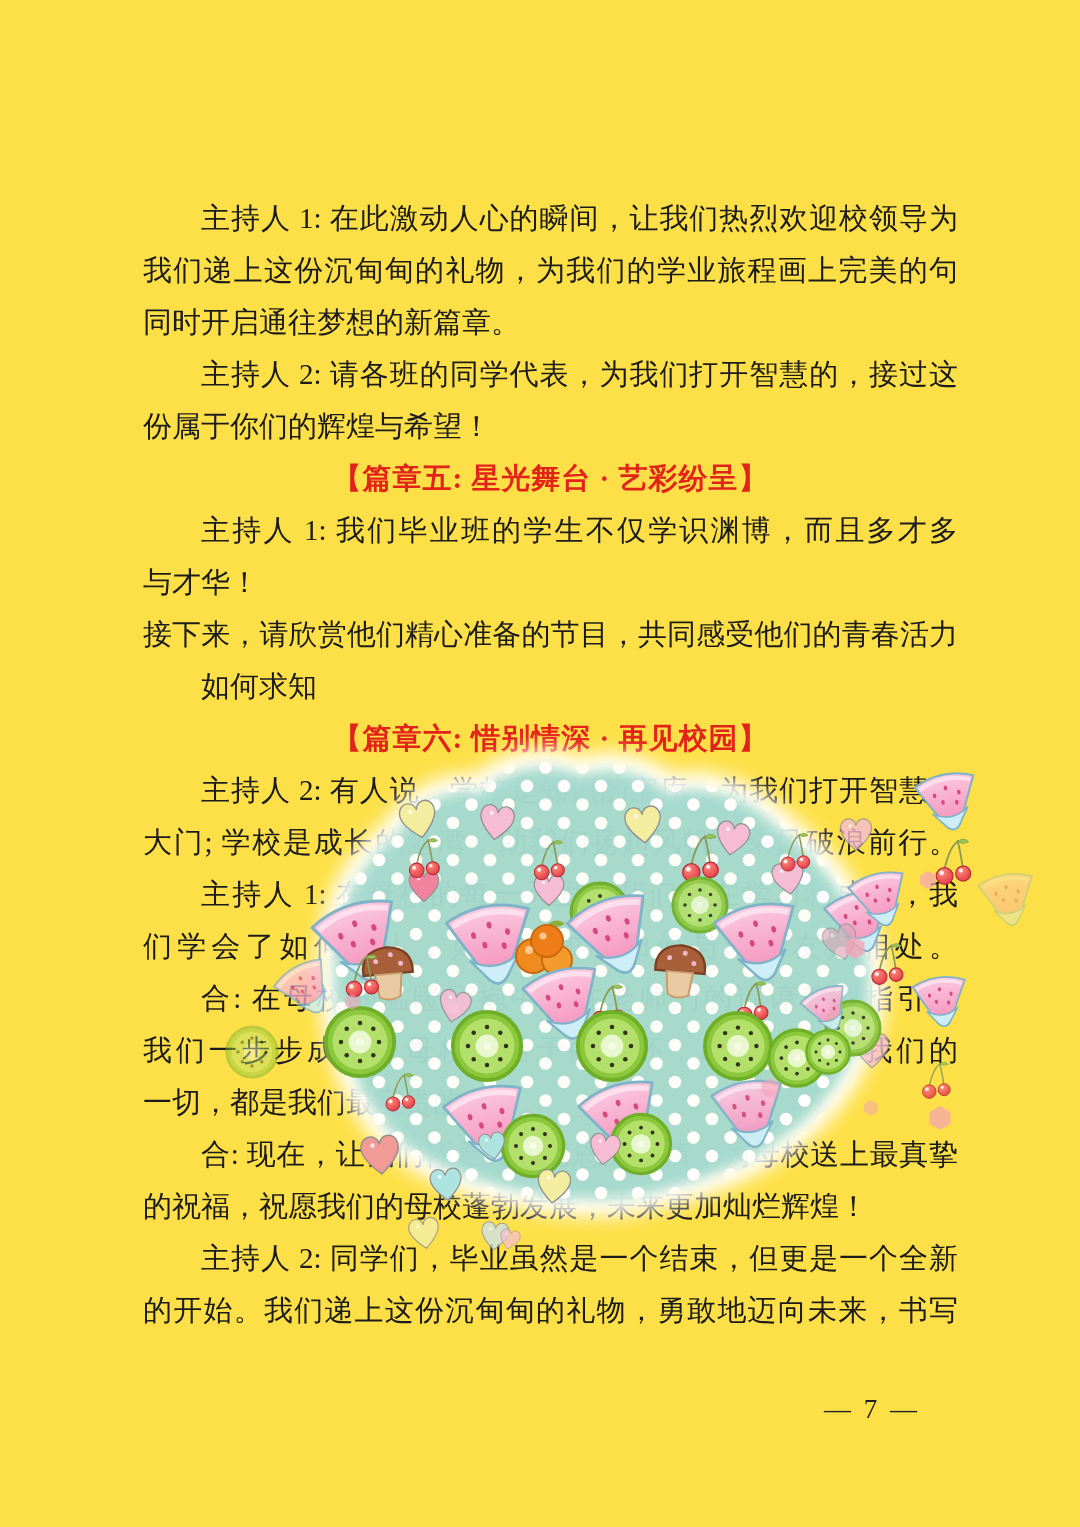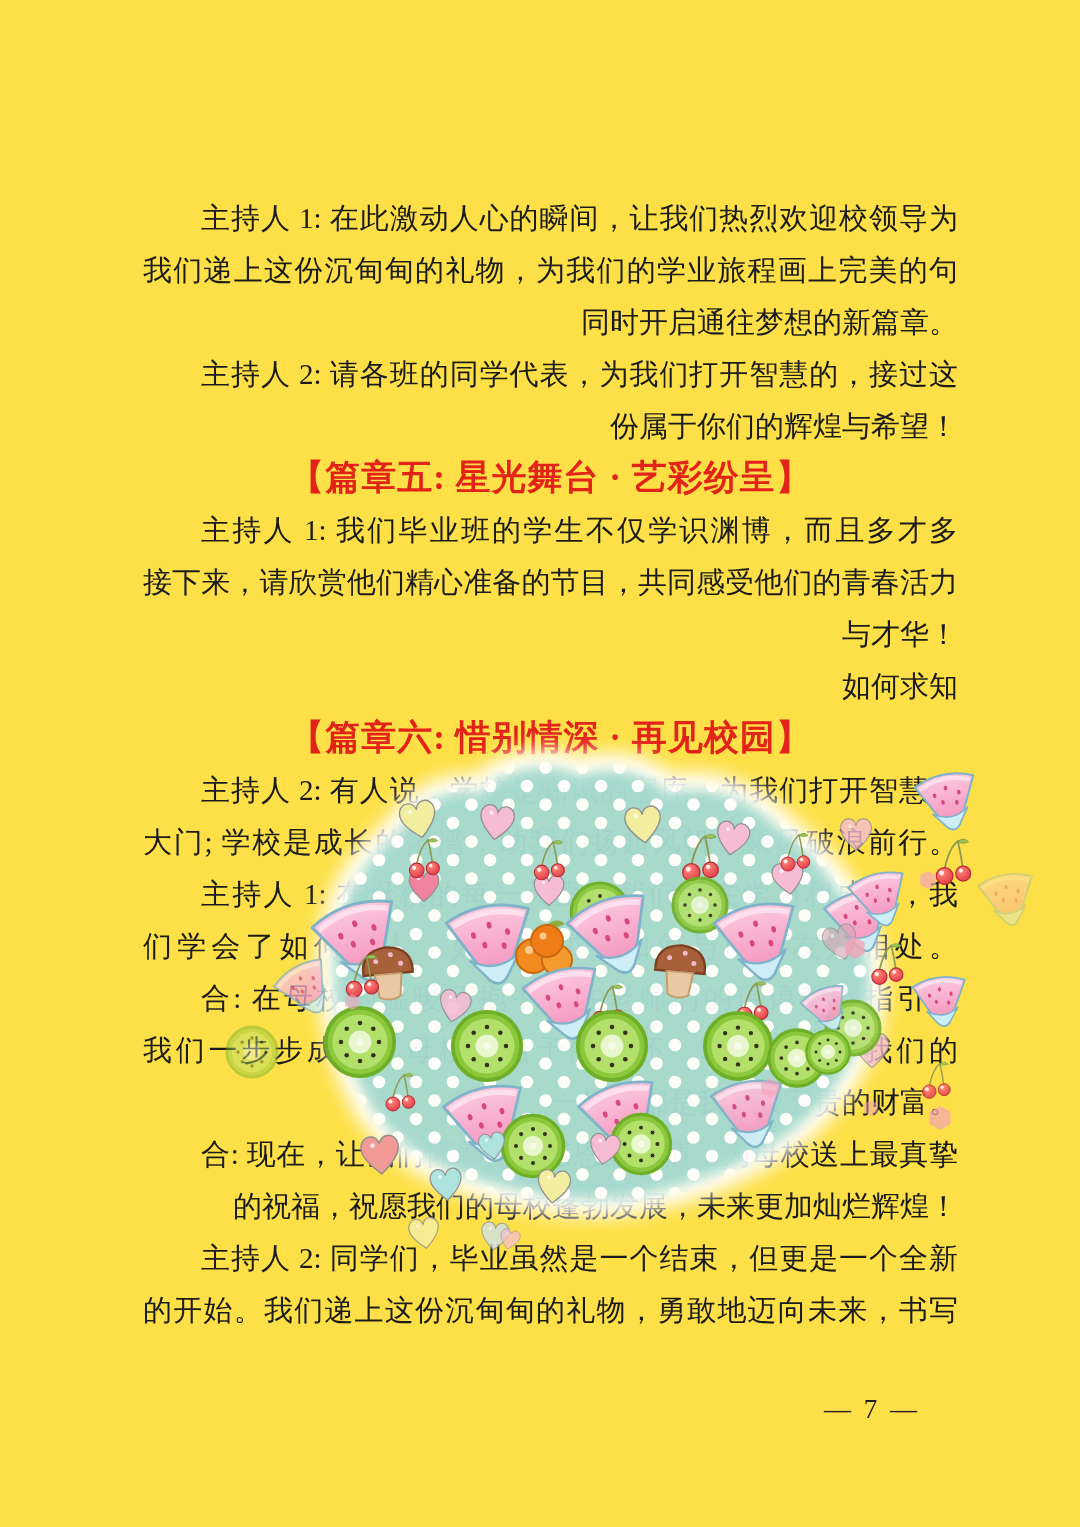--- a/index.html
+++ b/index.html
@@ -6,49 +6,48 @@
   html,body{margin:0;padding:0;background:#e8e8e8;}
   .page{
     position:relative;width:1080px;height:1527px;background:#fde047;
     margin:0 auto;overflow:hidden;
     font-family:"Liberation Serif","DejaVu Serif",serif;
   }
   .doc{position:absolute;left:143px;top:192px;width:815px;color:var(--ink);}
   .line{
     height:52px;line-height:52px;font-size:29px;overflow:hidden;
     white-space:nowrap;
-    text-align:right;
   }
   .just{white-space:normal;text-align:justify;text-align-last:justify;}
   .ind{padding-left:58px;}
   .heading{
     font-weight:bold;color:var(--red);text-align:center;text-align-last:center;
-    font-size:35px;letter-spacing:1px;white-space:nowrap;
+    font-size:29px;letter-spacing:1px;white-space:nowrap;
   }
   .pagenum{
     position:absolute;left:812px;top:1394px;width:120px;text-align:center;
     font-size:27px;color:#202020;letter-spacing:3px;
   }
   .overlay{position:absolute;left:0;top:0;pointer-events:none;}
 </style>
 </head>
 <body>
 
 <div class="page">
 
   <div class="doc">
     <div class="line ind just">主持人 1: 在此激动人心的瞬间，让我们热烈欢迎校领导为</div>
     <div class="line just">我们递上这份沉甸甸的礼物，为我们的学业旅程画上完美的句号，</div>
     <div class="line">同时开启通往梦想的新篇章。</div>
     <div class="line ind just">主持人 2: 请各班的同学代表，为我们打开智慧的，接过这</div>
     <div class="line">份属于你们的辉煌与希望！</div>
     <div class="line heading">【篇章五: 星光舞台 · 艺彩纷呈】</div>
     <div class="line ind just">主持人 1: 我们毕业班的学生不仅学识渊博，而且多才多艺。</div>
+    <div class="line">与才华！</div>
     <div class="line just">接下来，请欣赏他们精心准备的节目，共同感受他们的青春活力</div>
-    <div class="line">与才华！</div>
     <div class="line ind">如何求知</div>
     <div class="line heading">【篇章六: 惜别情深 · 再见校园】</div>
     <div class="line ind just">主持人 2: 有人说，学校是知识的宝库，为我们打开智慧的</div>
     <div class="line just">大门; 学校是成长的港湾，助我们扬起风帆，乘风破浪前行。</div>
     <div class="line ind just">主持人 1: 在母校的每一天里，我们都在学习和成长，我</div>
     <div class="line just">们学会了如何做人，如何求知，如何与同伴友好相处。</div>
     <div class="line ind just">合: 在母校的温暖怀抱中，在老师们的谆谆教训指引下</div>
     <div class="line just">我们一步步成长。母校所给予的关怀，老师所教导我们的</div>
     <div class="line">一切，都是我们最宝贵的财富。</div>
     <div class="line ind just">合: 现在，让我们怀着无比感恩的心情，为母校送上最真挚</div>

